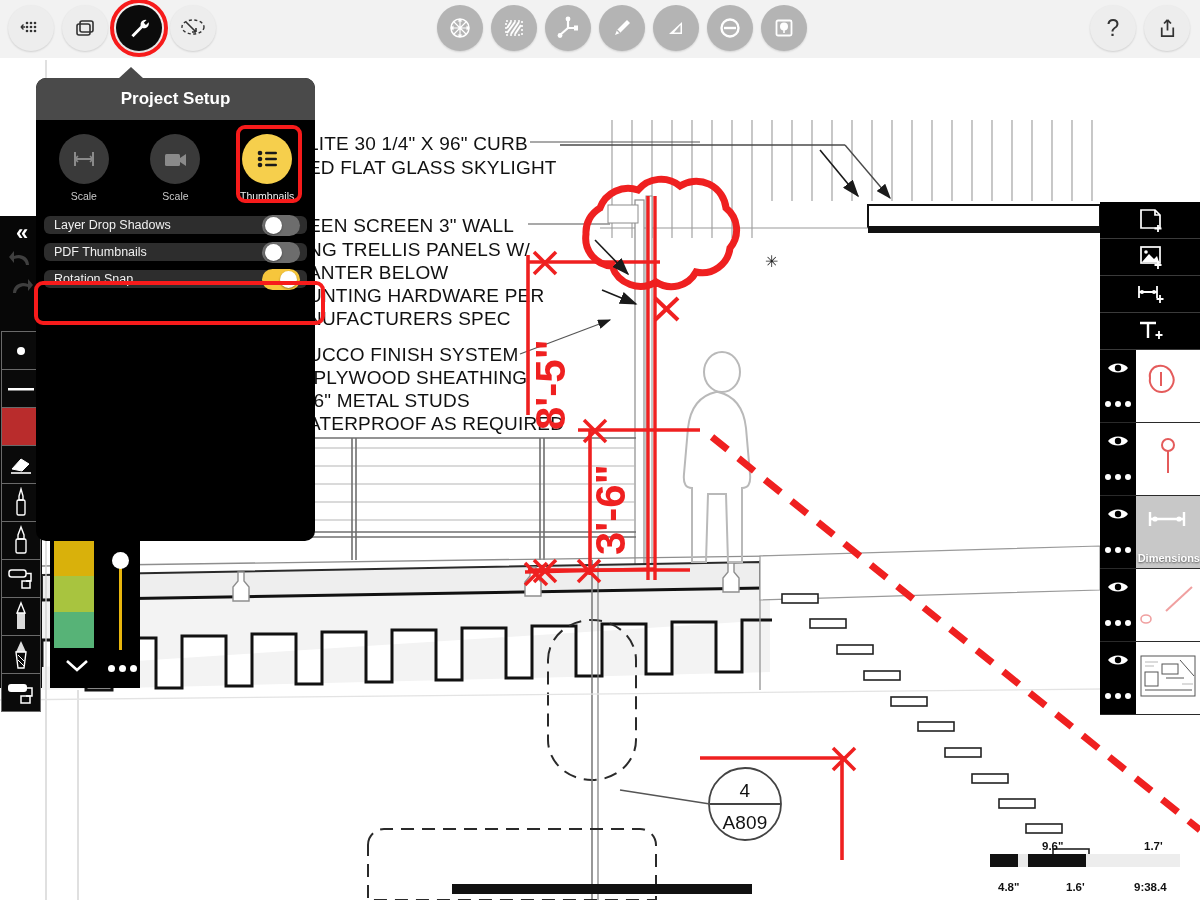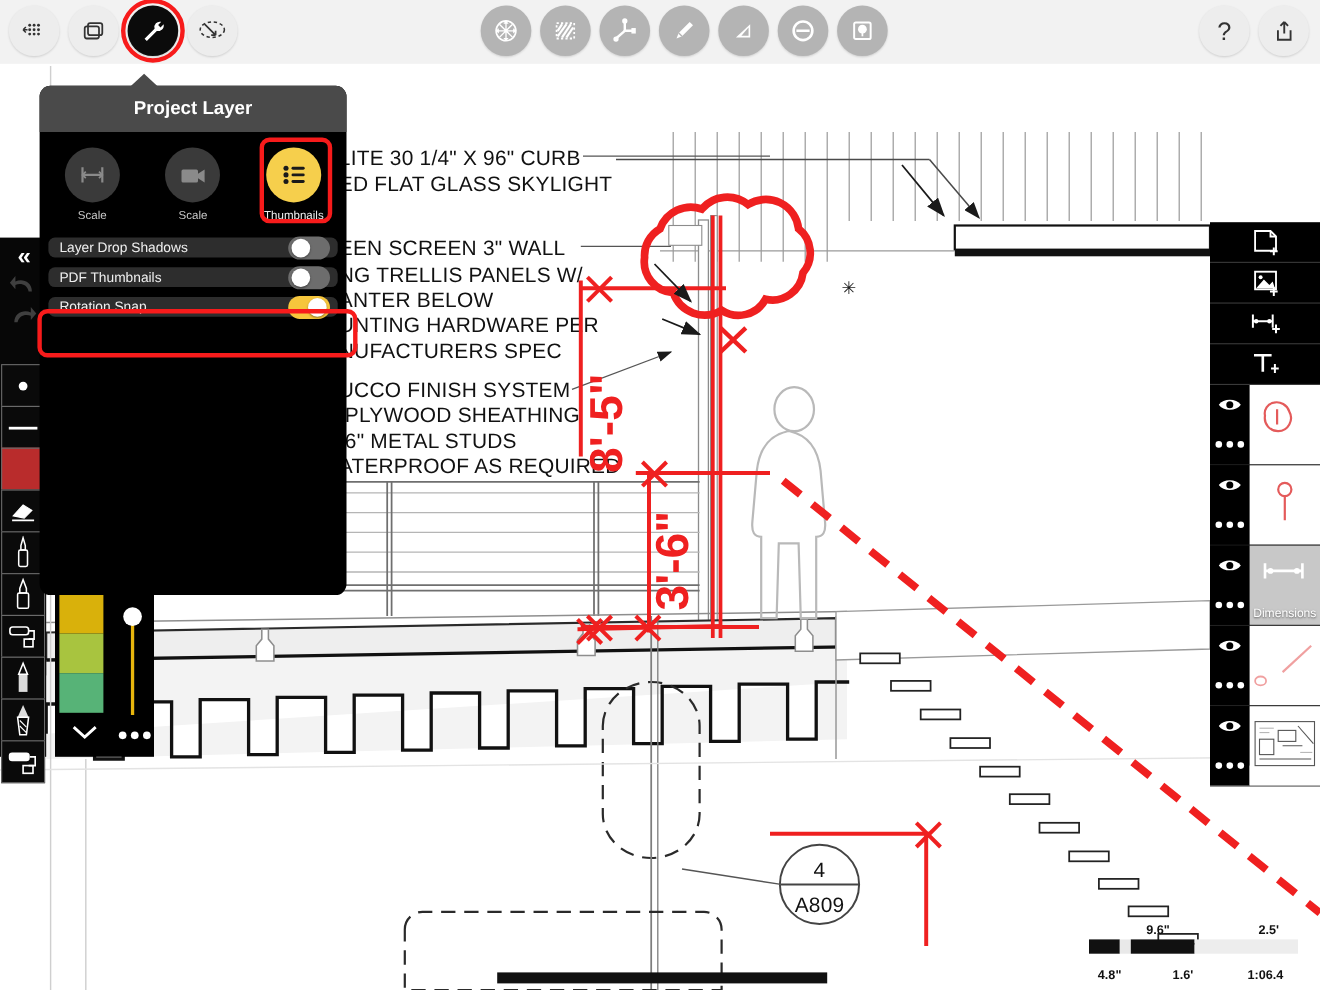--- a/index.html
+++ b/index.html
@@ -95,22 +95,22 @@
   
   .rightpanel{position:absolute;right:0;top:202px;width:100px;height:494px;
     background:#000;z-index:30;}
   .rp-add{height:36px;border-bottom:1px solid #3a3a3a;
     display:flex;align-items:center;justify-content:center;}
   .layer-row{height:72px;display:flex;border-bottom:1px solid #2a2a2a;}
   .layer-ctl{width:36px;background:#000;display:flex;flex-direction:column;}
   .eye-cell,.dots-cell{height:36px;display:flex;align-items:center;justify-content:center;}
   .layer-thumb{flex:1;background:#fff;position:relative;overflow:hidden;}
   .layer-thumb.sel{background:#c8c8c8;}
-  .layer-name{position:absolute;left:0;right:0;bottom:4px;text-align:center;
-    color:#fff;font-size:11px;text-shadow:0 1px 2px rgba(0,0,0,.6);}
+  .layer-name{position:absolute;left:0;right:0;bottom:4px;text-align:right;
+    color:#fff;font-size:11px;text-shadow:0 1px 2px rgba(0,0,0,.6);font-weight:bold;}
   .rp-dots{display:flex;gap:4px;}
   .rp-dot{width:6px;height:6px;border-radius:50%;background:#fff;}
 
   
   .scalebar{position:absolute;right:14px;bottom:14px;width:196px;height:46px;
     z-index:30;}
   .sb-row{position:relative;height:13px;}
   .sb-lbl{position:absolute;font-size:11.5px;color:#111;font-weight:bold;}
   .sb-bars{position:absolute;left:0;top:14px;width:190px;height:13px;
     display:flex;}
@@ -684,39 +684,39 @@
             <line x1="46" y1="42" x2="57" y2="42"></line>
           </g>
         </svg>
       </div>
     </div>
   </div>
 
   <div class="scalebar">
     <div class="sb-row">
       <span class="sb-lbl" style="left:52px">9.6"</span>
-      <span class="sb-lbl" style="left:154px">2.5'</span>
+      <span class="sb-lbl" style="left:154px">1.7'</span>
     </div>
     <div class="sb-bars">
       <span class="sb-seg" style="width:28px;background:#111"></span>
       <span class="sb-seg" style="width:10px;background:#e9e9e9"></span>
       <span class="sb-seg" style="width:58px;background:#111"></span>
       <span class="sb-seg" style="width:94px;background:#ededed"></span>
     </div>
     <div class="sb-row" style="margin-top:28px">
       <span class="sb-lbl" style="left:8px">4.8"</span>
       <span class="sb-lbl" style="left:76px">1.6'</span>
-      <span class="sb-lbl" style="left:144px">1:06.4</span>
+      <span class="sb-lbl" style="left:144px">9:38.4</span>
     </div>
   </div>
 
   <div class="popover">
     <div class="pop-arrow"></div>
     <div class="pop-head">
-      <span class="pop-title">Project Layer</span>
+      <span class="pop-title">Project Setup</span>
     </div>
 
     <div class="pop-icons">
       <div class="picon-wrap">
         <div class="picon">
           <svg width="30" height="22" viewBox="0 0 30 22">
             <path d="M6 4 L6 18 M6 11 L24 11 M24 4 L24 18" stroke="#8a8a8a" stroke-width="2" fill="none"></path>
             <path d="M9 8 L6 11 L9 14 M21 8 L24 11 L21 14" stroke="#8a8a8a" stroke-width="1.6" fill="none"></path>
           </svg>
         </div>

